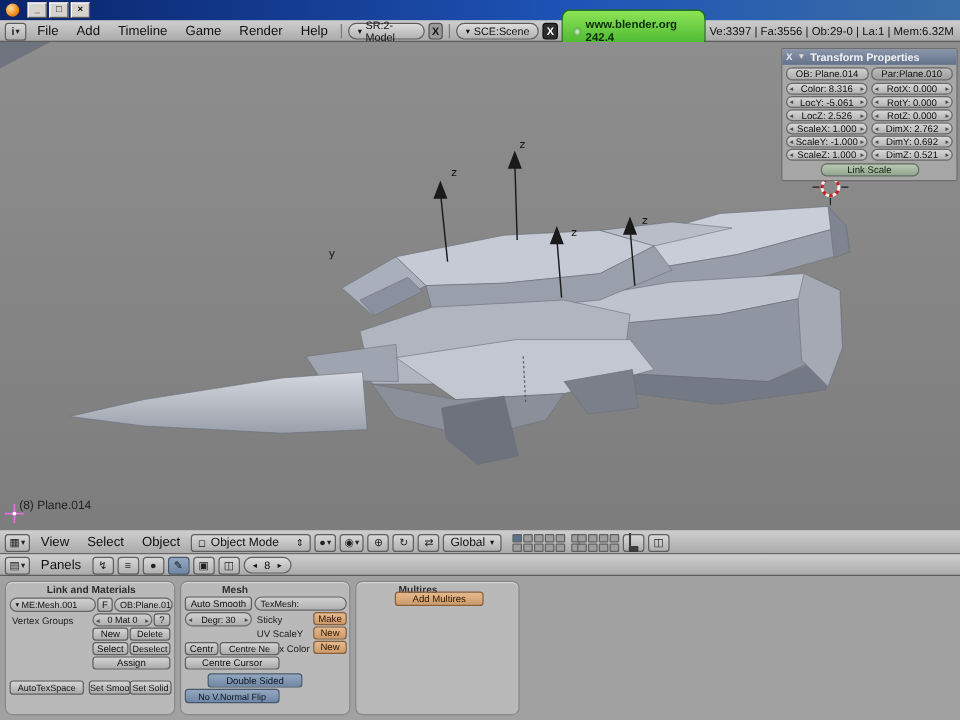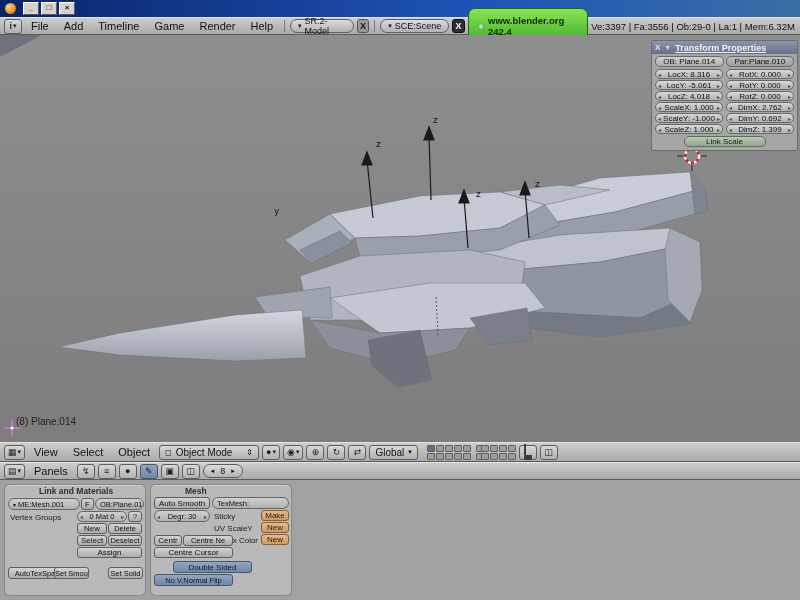--- a/index.html
+++ b/index.html
@@ -53,21 +53,21 @@
     background:linear-gradient(#8e8e8e,#7d7d7d); overflow:hidden; }
   .obj-info { position:absolute; left:16px; top:381px; font-size:10px; color:#222; }
 
   
   .tpanel { position:absolute; left:651px; top:5px; width:147px; z-index:5;
     border:1px solid #6d6d6d; background:rgba(168,168,168,0.96); border-radius:2px; }
   .tp-hdr { height:13px; background:linear-gradient(#8b96aa,#64718b); display:flex; align-items:center;
     gap:4px; padding:0 3px; }
   .tp-hdr .tp-x { color:#e8e8e8; font-size:8px; font-weight:bold; }
   .tp-hdr .tp-col { color:#d8d8d8; font-size:7px; }
-  .tp-hdr .tp-title { color:#f2f2f2; font-size:9px; font-weight:bold; white-space:nowrap;text-decoration:underline; }
+  .tp-hdr .tp-title { color:#f2f2f2; font-size:9px; font-weight:bold; white-space:nowrap; }
   .tp-body { padding:2px 3px 3px 3px; }
   .tp-row-top { display:grid; grid-template-columns:1fr 1fr; gap:2px; margin-bottom:2px; }
   .tfield { height:11px; border-radius:5px; border:1px solid #696969;
     background:linear-gradient(#d0d0d0,#aeaeae); font-size:8px; color:#111;
     display:flex; align-items:center; justify-content:center; white-space:nowrap; overflow:hidden; }
   .tfield.dim { background:linear-gradient(#bcbcbc,#9e9e9e); }
   .tp-grid { display:grid; grid-template-columns:1fr 1fr; gap:1px 3px; }
   .numf { position:relative; height:10px; border-radius:5px; border:1px solid #696969;
     background:linear-gradient(#d8d8d8,#b2b2b2); font-size:8px; color:#101010;
     display:flex; align-items:center; justify-content:center; gap:2px; white-space:nowrap; overflow:hidden; }
@@ -238,38 +238,38 @@
         <span class="tp-col">▼</span>
         <span class="tp-title">Transform Properties</span>
       </div>
       <div class="tp-body">
         <div class="tp-row-top">
           <div class="tfield">OB: Plane.014</div>
           <div class="tfield dim">Par:Plane.010</div>
         </div>
         <div class="tp-grid">
           <div class="numf">
-              <span>LocX:</span>
+              <span>Color:</span>
               <span>8.316</span>
             </div>
           <div class="numf">
               <span>RotX:</span>
               <span>0.000</span>
             </div>
           <div class="numf">
               <span>LocY:</span>
               <span>-5.061</span>
             </div>
           <div class="numf">
               <span>RotY:</span>
               <span>0.000</span>
             </div>
           <div class="numf">
               <span>LocZ:</span>
-              <span>4.018</span>
+              <span>2.526</span>
             </div>
           <div class="numf">
               <span>RotZ:</span>
               <span>0.000</span>
             </div>
           <div class="numf">
               <span>ScaleX:</span>
               <span>1.000</span>
             </div>
           <div class="numf">
@@ -283,21 +283,21 @@
           <div class="numf">
               <span>DimY:</span>
               <span>0.692</span>
             </div>
           <div class="numf">
               <span>ScaleZ:</span>
               <span>1.000</span>
             </div>
           <div class="numf">
               <span>DimZ:</span>
-              <span>1.399</span>
+              <span>0.521</span>
             </div>
         </div>
         <div class="link-scale">Link Scale</div>
       </div>
     </div>
   </div>
 
   <div class="hdr view3d-hdr">
     <span class="icon-btn">
       <span>▦</span>
@@ -405,21 +405,21 @@
       <span class="pfield" style="left:90px; top:13px; width:49px; height:12px;">OB:Plane.014</span>
       <span class="p-label" style="left:5px; top:28px;">Vertex Groups</span>
       <span class="pfield pnum" style="left:72px; top:26px; width:50px; height:11px;">0 Mat 0</span>
       <span class="btn" style="left:123px; top:26px; width:14px; height:11px;">?</span>
       <span class="btn" style="left:72px; top:38px; width:30px; height:11px;">New</span>
       <span class="btn" style="left:103px; top:38px; width:34px; height:11px; font-size:7.5px;">Delete</span>
       <span class="btn" style="left:72px; top:50px; width:30px; height:11px;">Select</span>
       <span class="btn" style="left:103px; top:50px; width:34px; height:11px; font-size:7.5px;">Deselect</span>
       <span class="btn" style="left:72px; top:62px; width:65px; height:11px;">Assign</span>
       <span class="btn" style="left:3px; top:82px; width:62px; height:12px; font-size:7.5px;">AutoTexSpace</span>
-      <span class="btn" style="left:49px; top:82px; width:35px; height:12px; font-size:7.5px;">Set Smoo</span>
+      <span class="btn" style="left:69px; top:82px; width:35px; height:12px; font-size:7.5px;">Set Smoo</span>
       <span class="btn" style="left:103px; top:82px; width:35px; height:12px; font-size:7.5px;">Set Solid</span>
     </div>
 
     <div class="panel" style="left:150px; width:142px;">
       <span class="p-title" style="left:5px; top:1px;">Mesh</span>
       <span class="btn" style="left:3px; top:12px; width:56px; height:12px;">Auto Smooth</span>
       <span class="pfield" style="left:61px; top:12px; width:77px; height:12px;">TexMesh:</span>
       <span class="pfield pnum" style="left:3px; top:25px; width:56px; height:12px;">
         <span>Degr:</span>
           <span>30</span>
@@ -430,15 +430,19 @@
       <span class="btn tan" style="left:110px; top:37px; width:28px; height:11px;">New</span>
       <span class="p-label" style="left:63px; top:51px;">Vertex Color</span>
       <span class="btn tan" style="left:110px; top:49px; width:28px; height:11px;">New</span>
       <span class="btn" style="left:3px; top:50px; width:28px; height:11px;">Centr</span>
       <span class="btn" style="left:32px; top:50px; width:50px; height:11px; font-size:7.5px;">Centre Ne</span>
       <span class="btn" style="left:3px; top:62px; width:79px; height:11px;">Centre Cursor</span>
       <span class="btn blue" style="left:3px; top:76px; width:79px; height:12px;margin-left:19px;">Double Sided</span>
       <span class="btn blue" style="left:3px; top:89px; width:79px; height:12px; font-size:7.5px;">No V.Normal Flip</span>
     </div>
 
+    <div class="panel" style="left:296px; width:137px;">
+      <span class="p-title" style="left:6px; top:1px;">Multires</span>
+      <span class="btn tan" style="left:32px; top:8px; width:74px; height:12px;">Add Multires</span>
+    </div>
 
   </div>
 </div>
 
 </body></html>

